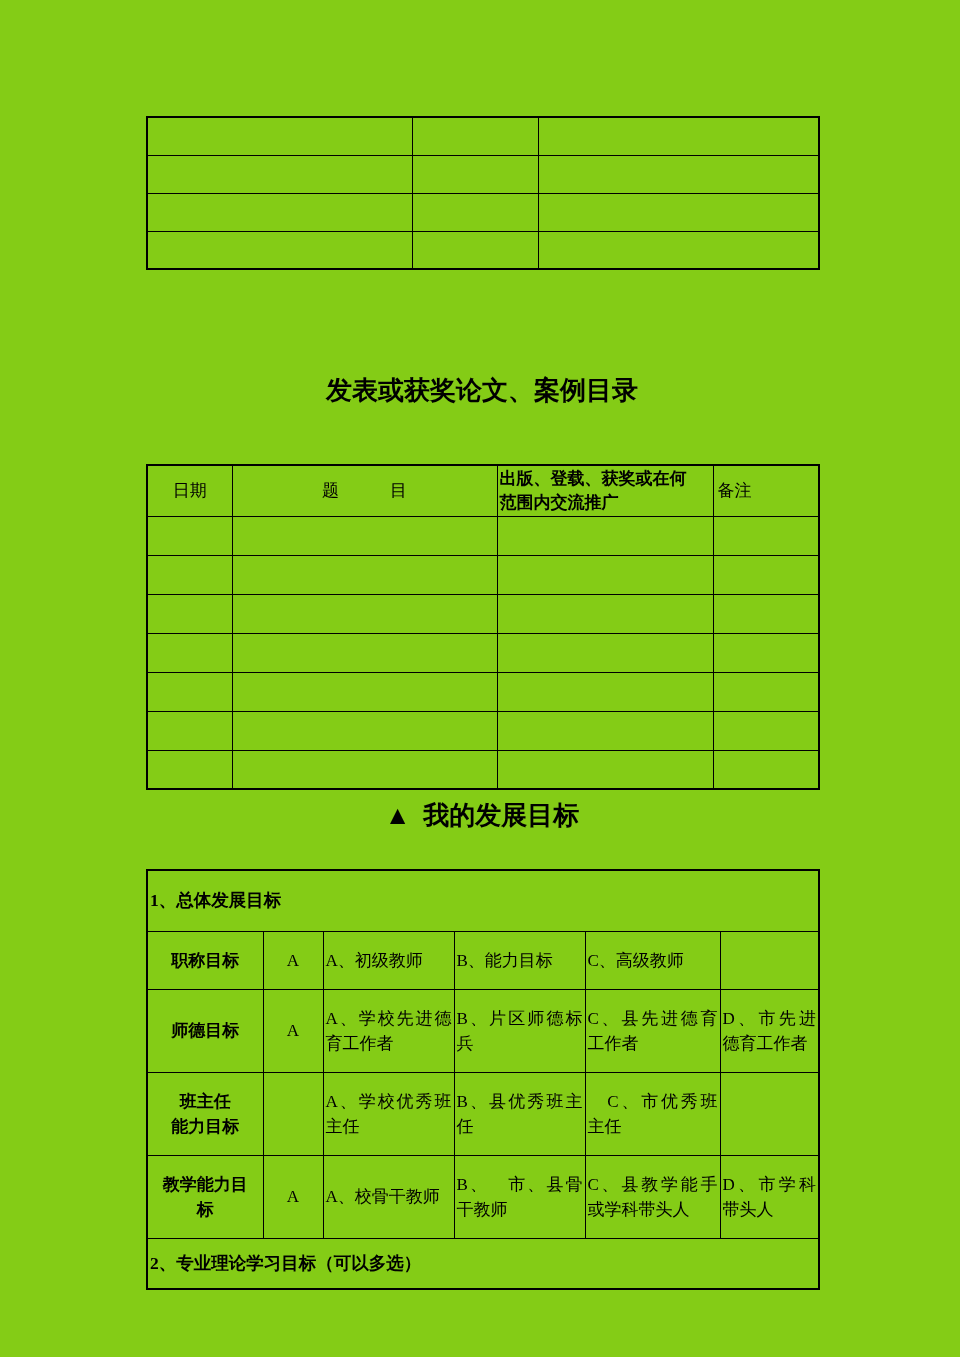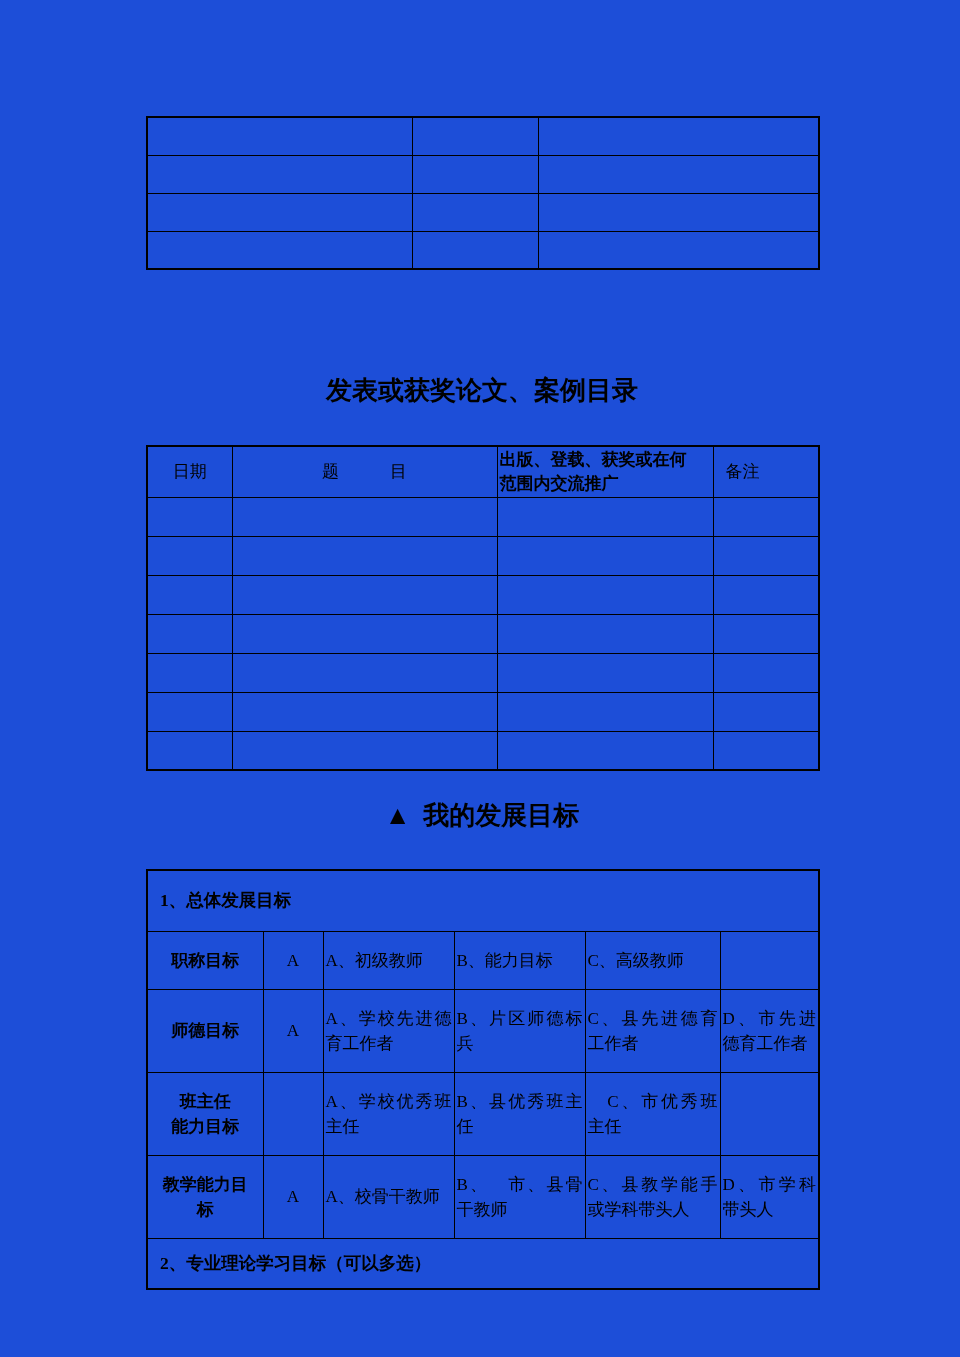--- a/index.html
+++ b/index.html
@@ -1,20 +1,20 @@
 <!DOCTYPE html>
 <html><head>
 <meta charset="utf-8">
 <style>
   html, body { margin: 0; padding: 0; background: #ffffff; }
   .page {
     position: relative;
     width: 960px;
     height: 1357px;
-    background: #1d4ed8;
+    background: #84cc16;
     color: #000000;
     font-family: "Liberation Serif", "DejaVu Serif", serif;
     overflow: hidden;
   }
   table {
     position: absolute;
     border-collapse: collapse;
     table-layout: fixed;
     border: 2.5px solid #000000;
   }
@@ -41,36 +41,36 @@
     font-size: 26px;
     font-weight: bold;
     line-height: 34px;
     white-space: nowrap;
   }
   .title-pub { top: 374px; }
   .title-goals { top: 799px; }
   .title-goals .marker { margin-right: 13px; }
 
   
-  .tbl-pub { left: 146px; top: 445px; width: 672px; }
+  .tbl-pub { left: 146px; top: 464px; width: 672px; }
   .tbl-pub tr.hdr { height: 51px; }
   .tbl-pub tr.data { height: 39px; }
   .tbl-pub th { line-height: 24px; }
 
   
   .tbl-goals { left: 146px; top: 869px; width: 672px; }
 
   .c  { text-align: center; }
-  .l  { text-align: left; padding-left: 12px; }
+  .l  { text-align: left; padding-left: 4px; }
   .opt { text-align: justify; padding: 16px 2px; }
   .pre { white-space: pre-line; font-weight: bold; }
   .sec-label {
     font-weight: bold;
     text-align: left;
-    padding-left: 12px;
+    padding-left: 2px;
     font-size: 17.5px;
   }
 </style>
 </head>
 <body>
 
 <div class="page">
 
   <table class="tbl-blank">
     <colgroup>

